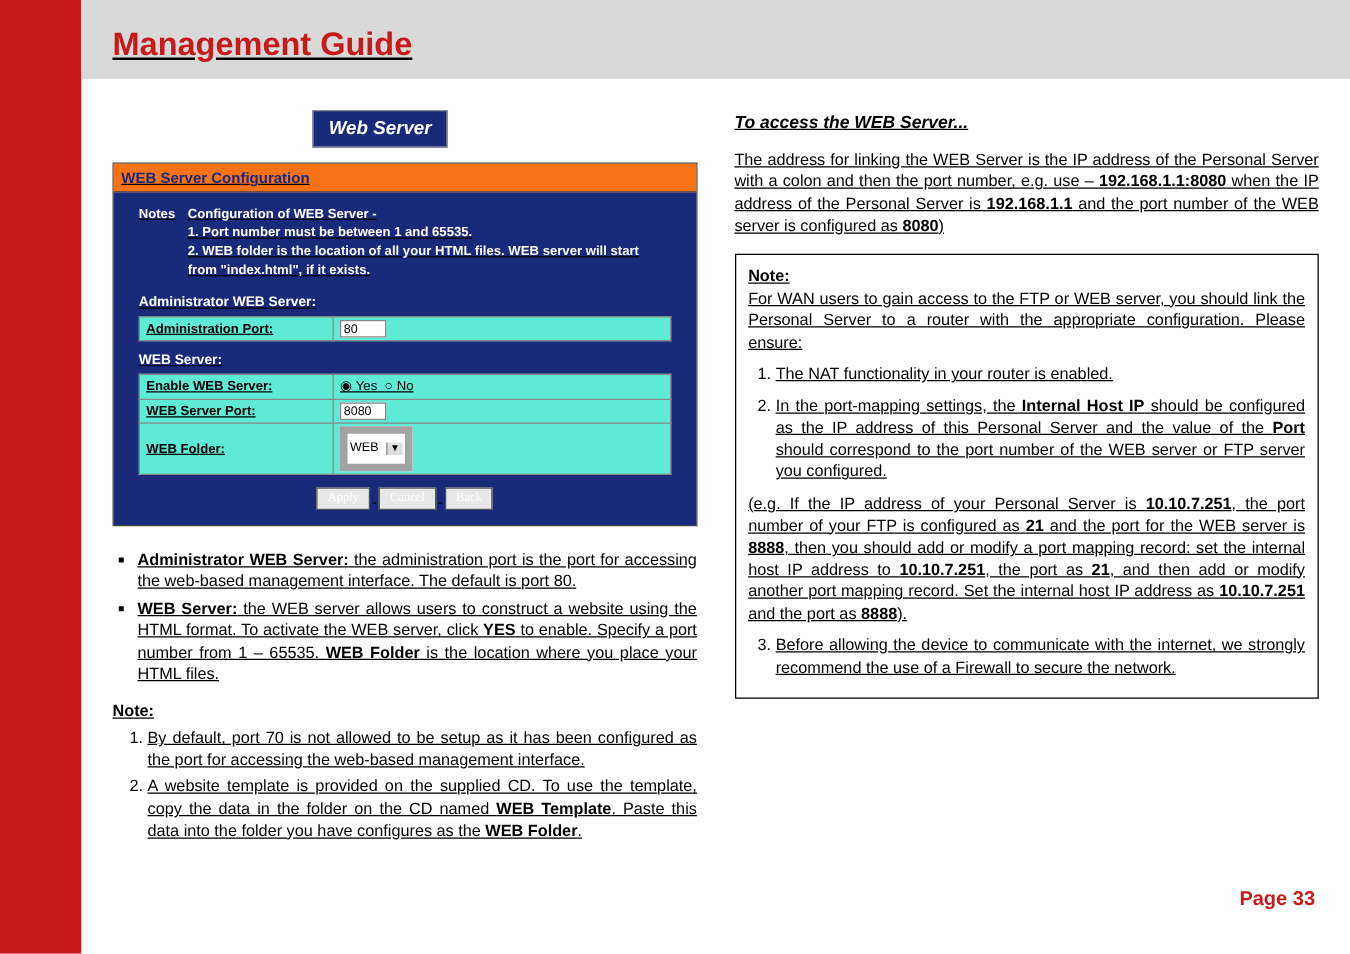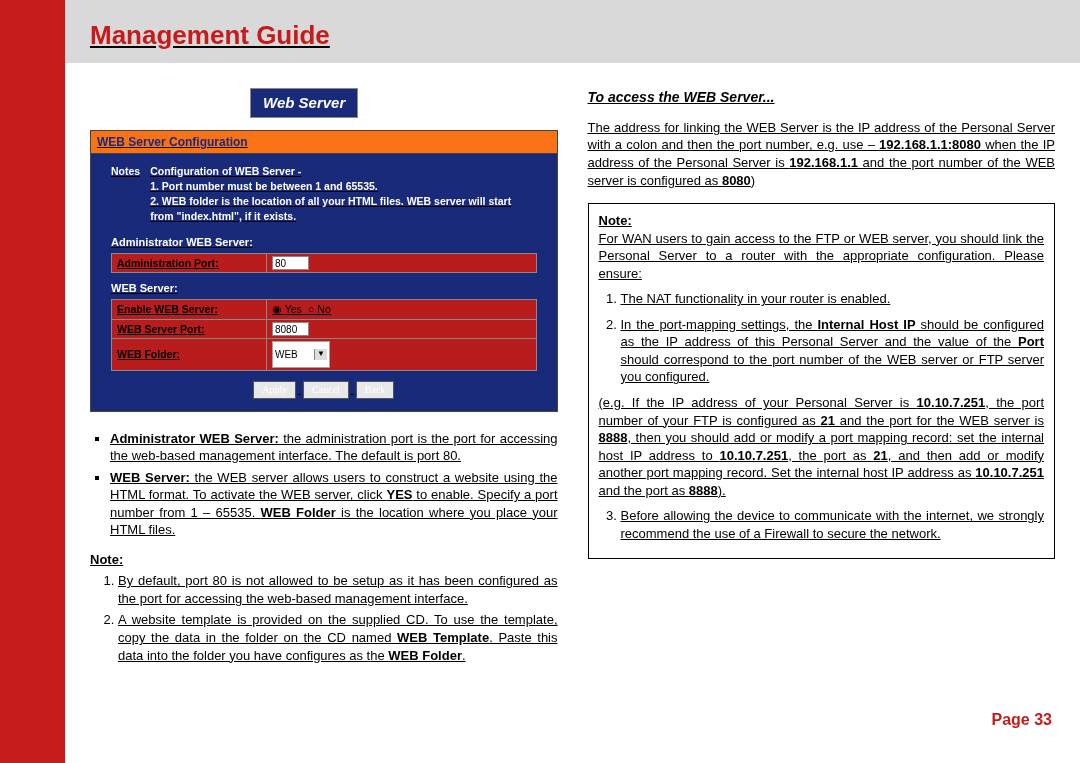--- a/index.html
+++ b/index.html
@@ -77,40 +77,40 @@
     padding: 10px 20px 12px 20px;
     font-size: 10.5px;
   }
   .notes-row { display: flex; gap: 10px; margin-bottom: 12px; }
   .notes-label { font-weight: bold; }
   .notes-text { font-weight: bold; line-height: 1.4; }
   .section-label { font-weight: bold; font-size: 11px; margin: 8px 0 3px 0; }
   .ftable {
     width: 100%;
     border-collapse: collapse;
-    background: #b91c1c;
+    background: #5eead4;
     color: #000;
     font-size: 10.5px;
   }
   .ftable td {
     border: 1px solid #888;
     padding: 2px 5px;
   }
   .ftable td:first-child { width: 155px; font-weight: bold; }
   .finput {
     border: 1px solid #888;
     font-size: 10px;
     padding: 0 2px;
     height: 14px;
     width: 37px;
     display: inline-block;
     background: #fff;
   }
   .fselect {
-    border: 1px solid #a3a3a3;
+    border: 6px solid #a3a3a3;
     font-size: 10px;
     padding: 12px 2px;
     height: 27px;
     width: 58px;
     display: inline-flex;
     align-items: center;
     justify-content: space-between;
     background: #fff;
   }
   .fselect .arrow { background:#ddd; border-left:1px solid #888; padding:0 2px; font-size:8px;}
@@ -225,21 +225,21 @@
           <li>
             <b>Administrator WEB Server:</b><span> the administration port is the port for accessing the web-based management interface. The default is port 80.</span>
           </li>
           <li>
             <b>WEB Server:</b><span> the WEB server allows users to construct a website using the HTML format. To activate the WEB server, click </span><b>YES</b><span> to enable. Specify a port number from 1 – 65535. </span><b>WEB Folder</b><span> is the location where you place your HTML files.</span>
           </li>
         </ul>
 
         <div class="note-label">Note:</div>
         <ol class="numlist">
-          <li>By default, port 80 is not allowed to be setup as it has been configured as the port for accessing the web-based management interface.</li>
+          <li>By default, port 70 is not allowed to be setup as it has been configured as the port for accessing the web-based management interface.</li>
           <li>
             <span>A website template is provided on the supplied CD. To use the template, copy the data in the folder on the CD named </span><b>WEB Template</b><span>. Paste this data into the folder you have configures as the </span><b>WEB Folder</b><span>.</span>
           </li>
         </ol>
       </div>
 
       <div class="col-right">
         <div class="subhead">To access the WEB Server...</div>
 
         <p class="para">

